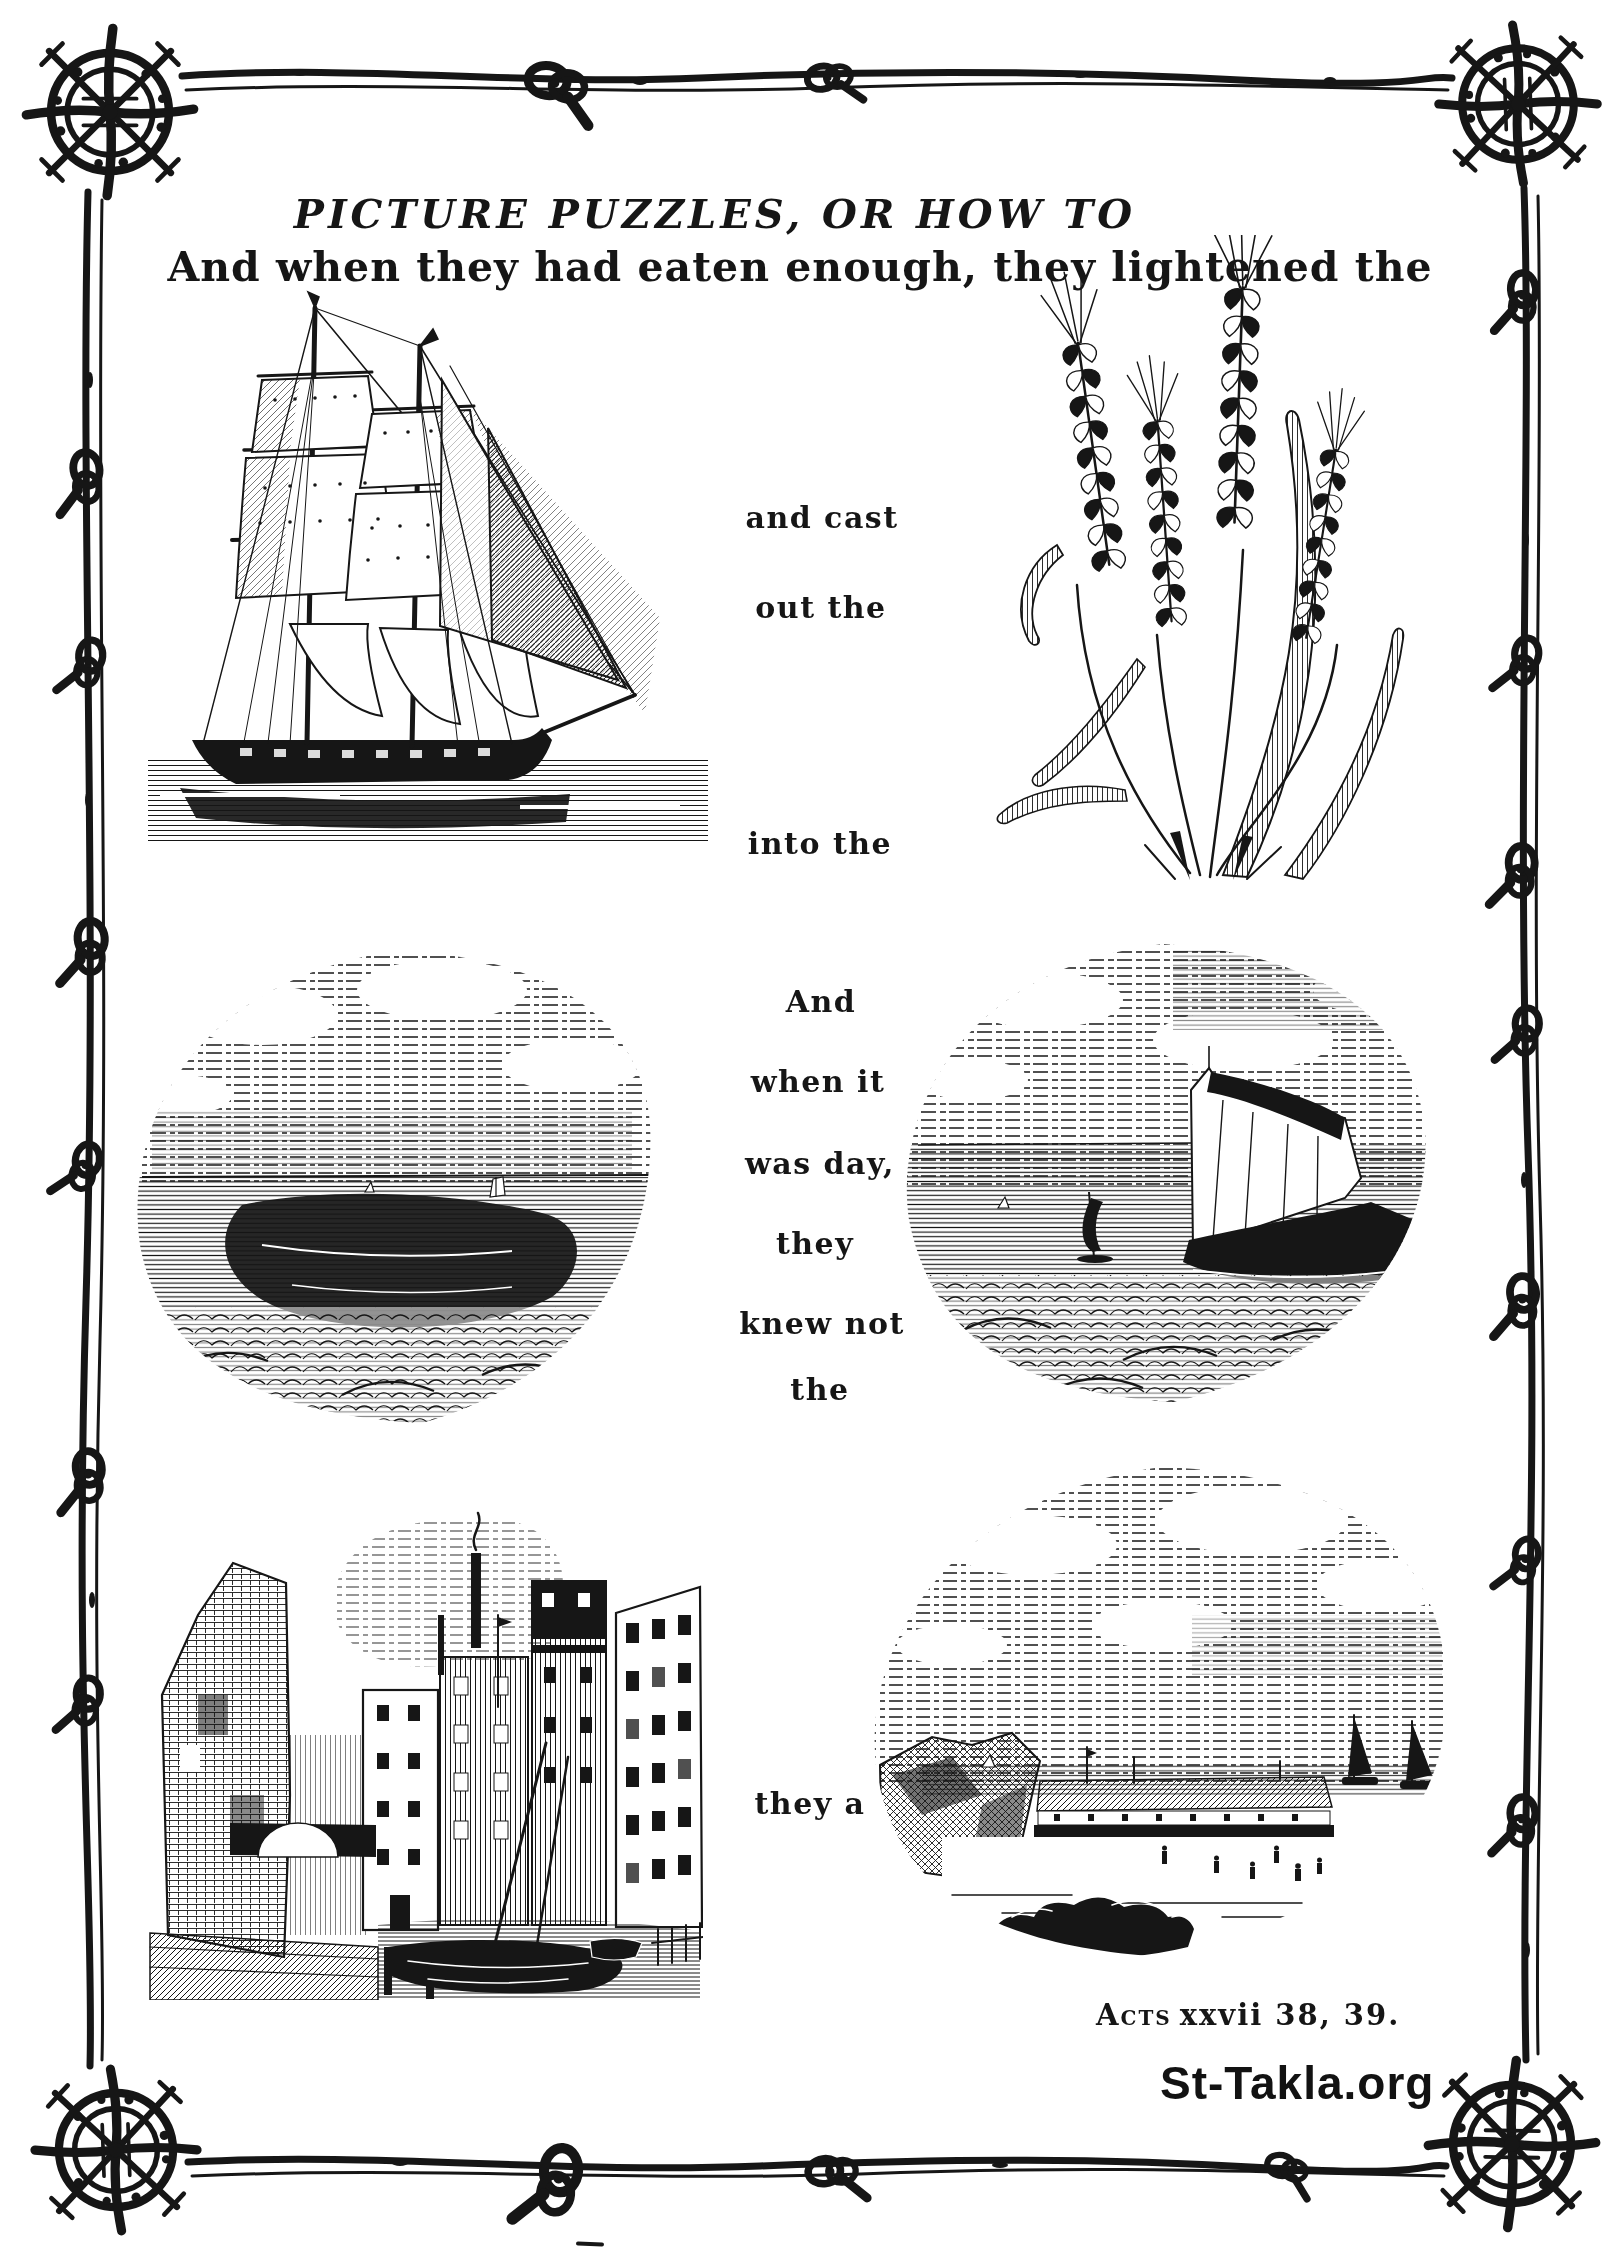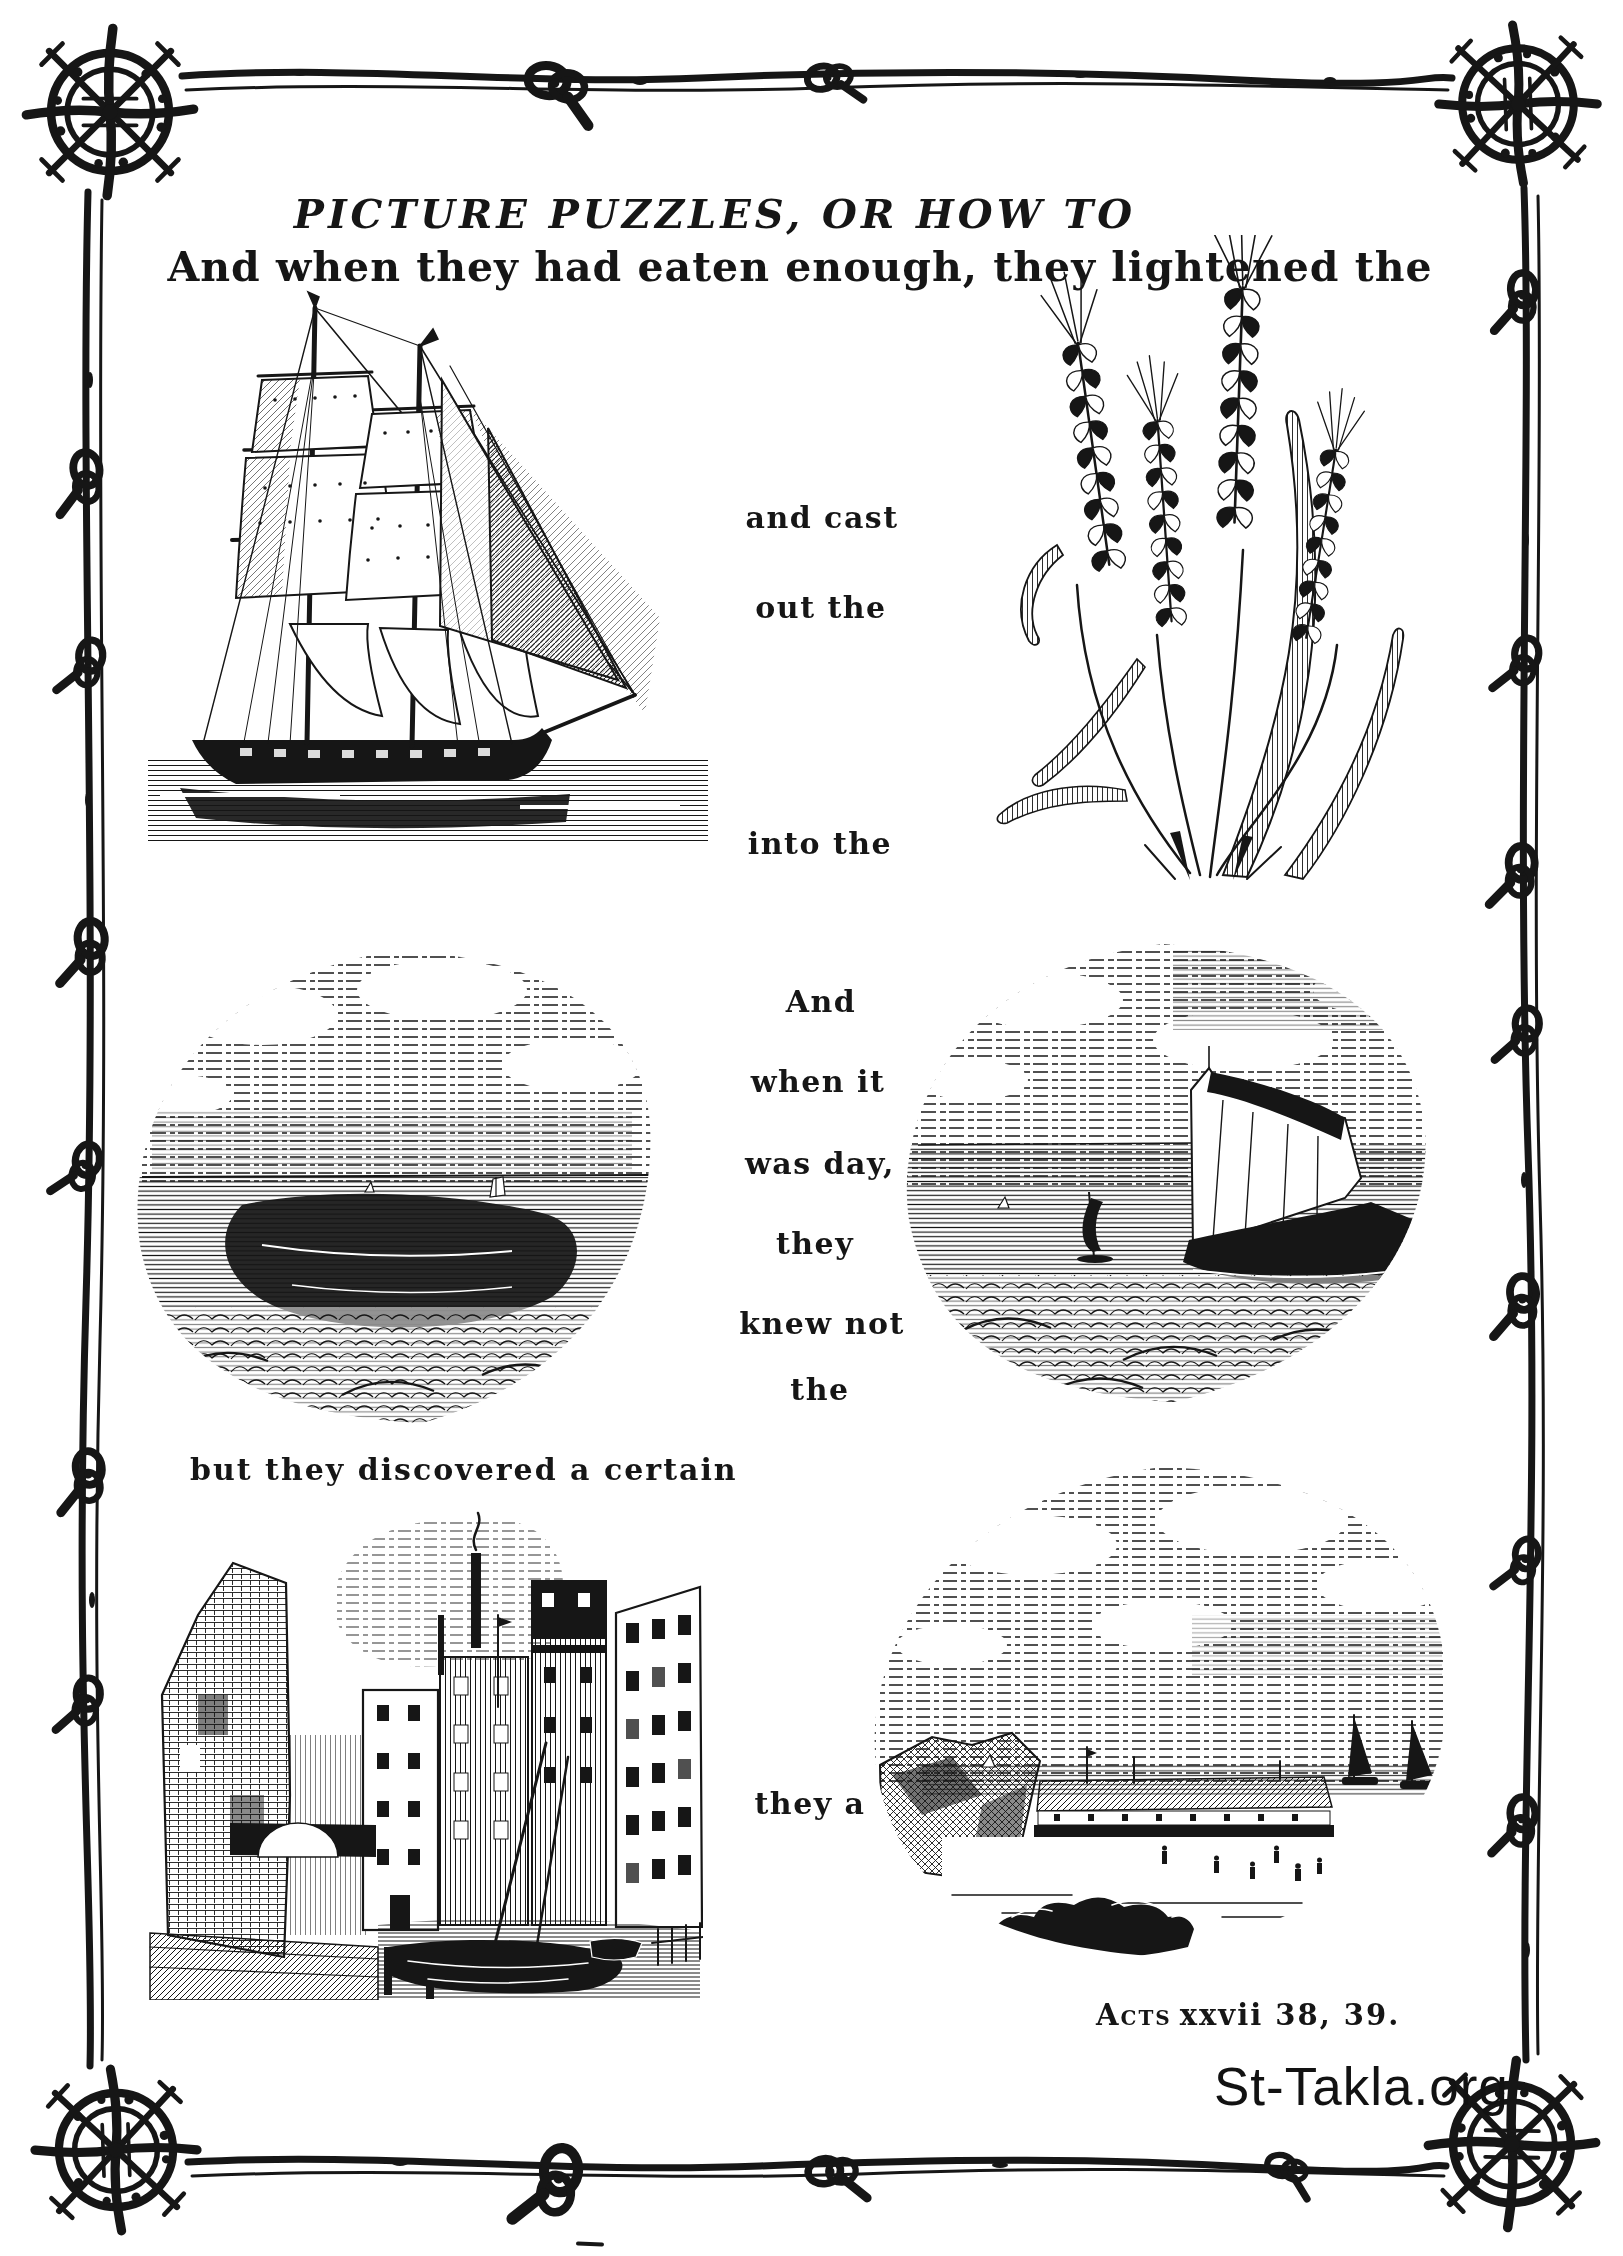--- a/index.html
+++ b/index.html
@@ -26,23 +26,23 @@
     position:absolute;left:190px;top:1452px;
     font-size:30px;font-weight:600;letter-spacing:2px;white-space:nowrap;
   }
   .citation{
     position:absolute;left:1063px;top:1998px;
     font-size:29px;font-weight:600;letter-spacing:2px;white-space:nowrap;
   }
   .citation .book{font-variant:small-caps;margin-left:33px;}
   .citation .ref{margin-left:8px;}
   .watermark{
-    position:absolute;left:1214px;top:2056px;
+    position:absolute;left:1160px;top:2056px;
     font-family:"Liberation Sans","DejaVu Sans",sans-serif;
-    font-size:53px;font-weight:400;letter-spacing:1px;color:#121212;white-space:nowrap;
+    font-size:46px;font-weight:700;letter-spacing:1px;color:#121212;white-space:nowrap;
   }
   .stray{position:absolute;left:576px;top:2242px;width:28px;height:4px;background:#161616;transform:rotate(2deg);border-radius:2px;}
 </style>
 </head>
 <body>
 
 <div class="page">
 
   <svg style="left:0;top:0" width="1623" height="2256" viewBox="0 0 1623 2256">
     <defs>
@@ -594,21 +594,20 @@
 
   <span class="frag" style="left:822px;top:500px">and cast</span>
   <span class="frag" style="left:821px;top:590px">out the</span>
   <span class="frag" style="left:820px;top:826px">into the</span>
   <span class="frag" style="left:821px;top:984px">And</span>
   <span class="frag" style="left:818px;top:1064px">when it</span>
   <span class="frag" style="left:820px;top:1146px">was day,</span>
   <span class="frag" style="left:815px;top:1226px">they</span>
   <span class="frag" style="left:822px;top:1306px">knew not</span>
   <span class="frag" style="left:820px;top:1372px">the</span>
-  <span class="phrase-left">but they discovered a certain</span>
   <span class="frag" style="left:810px;top:1786px">they a</span>
 
   <div class="citation">
     <span class="book">Acts</span><span class="ref">xxvii 38, 39.</span>
   </div>
   <div class="watermark">St-Takla.org</div>
 
   <div class="stray"></div>
 
 </div>

